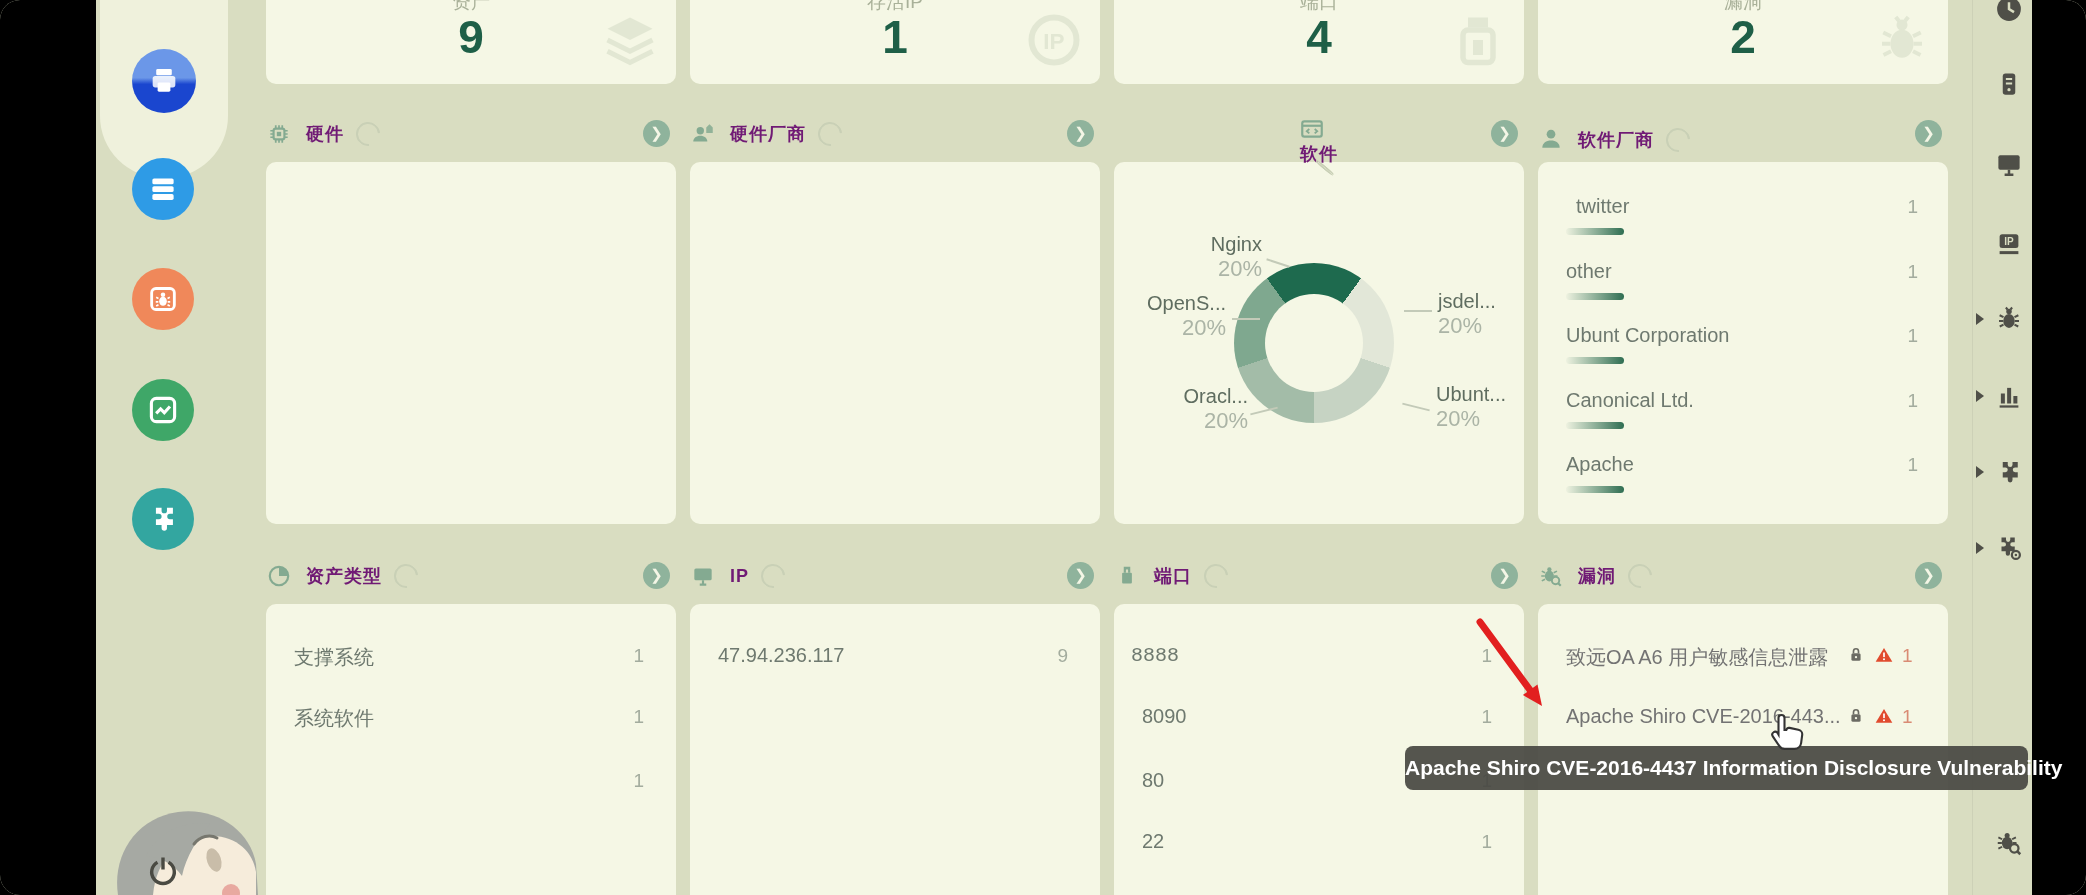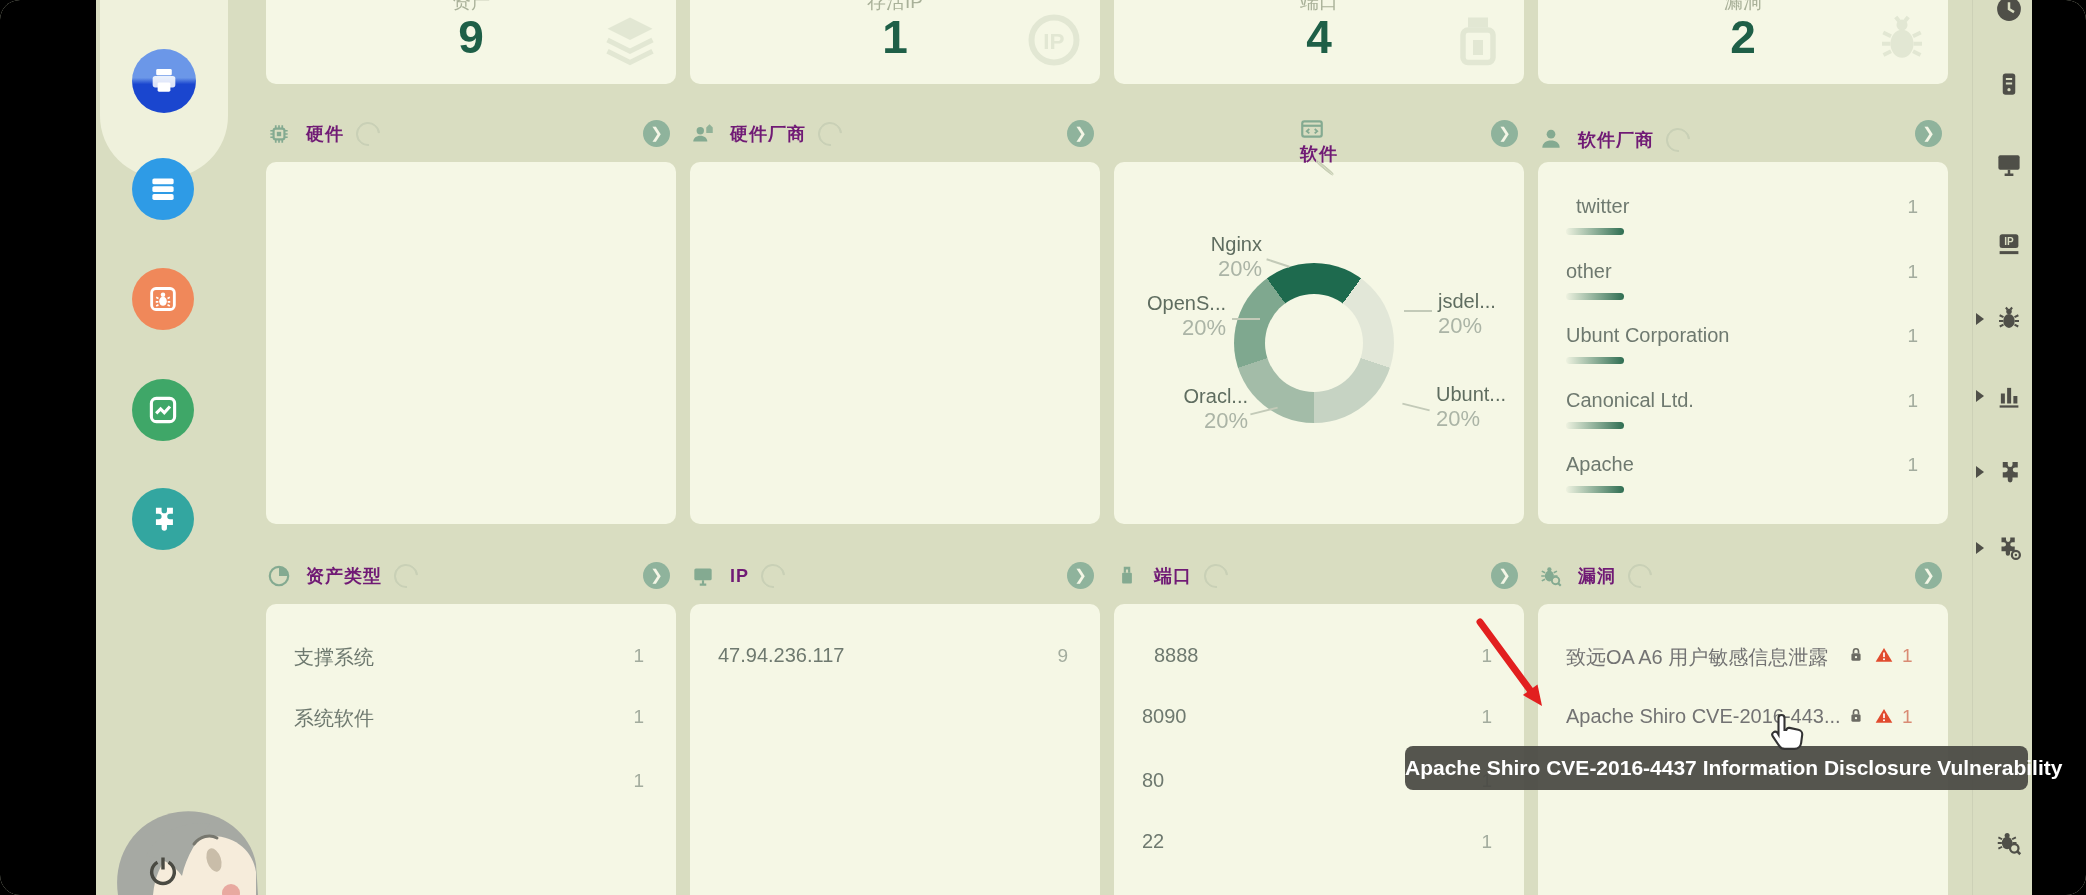--- a/index.html
+++ b/index.html
@@ -395,21 +395,21 @@
   <div class="li-name" style="left:28px;top:101px;">系统软件</div>
   <div class="li-val" style="right:32px;top:102px;">1</div>
   <div class="li-name" style="left:28px;top:165px;"></div>
   <div class="li-val" style="right:32px;top:166px;">1</div>
 </div>
 <div class="card" style="left:690px;top:604px;width:410px;height:291px;border-radius:10px 10px 0 0;">
   <div class="li-name" style="left:28px;top:40px;">47.94.236.117</div>
   <div class="li-val" style="right:32px;top:41px;">9</div>
 </div>
 <div class="card" style="left:1114px;top:604px;width:410px;height:291px;border-radius:10px 10px 0 0;">
-  <div class="li-name" style="left:40px;top:40px;">8888</div>
+  <div class="li-name" style="left:17px;top:40px;font-family:Liberation Mono, monospace;">8888</div>
   <div class="li-val" style="right:32px;top:41px;">1</div>
   <div class="li-name" style="left:28px;top:101px;">8090</div>
   <div class="li-val" style="right:32px;top:102px;">1</div>
   <div class="li-name" style="left:28px;top:165px;">80</div>
   <div class="li-val" style="right:32px;top:166px;">1</div>
   <div class="li-name" style="left:28px;top:226px;">22</div>
   <div class="li-val" style="right:32px;top:227px;">1</div>
 </div>
 <div class="card" style="left:1538px;top:604px;width:410px;height:291px;border-radius:10px 10px 0 0;">
   <div>

